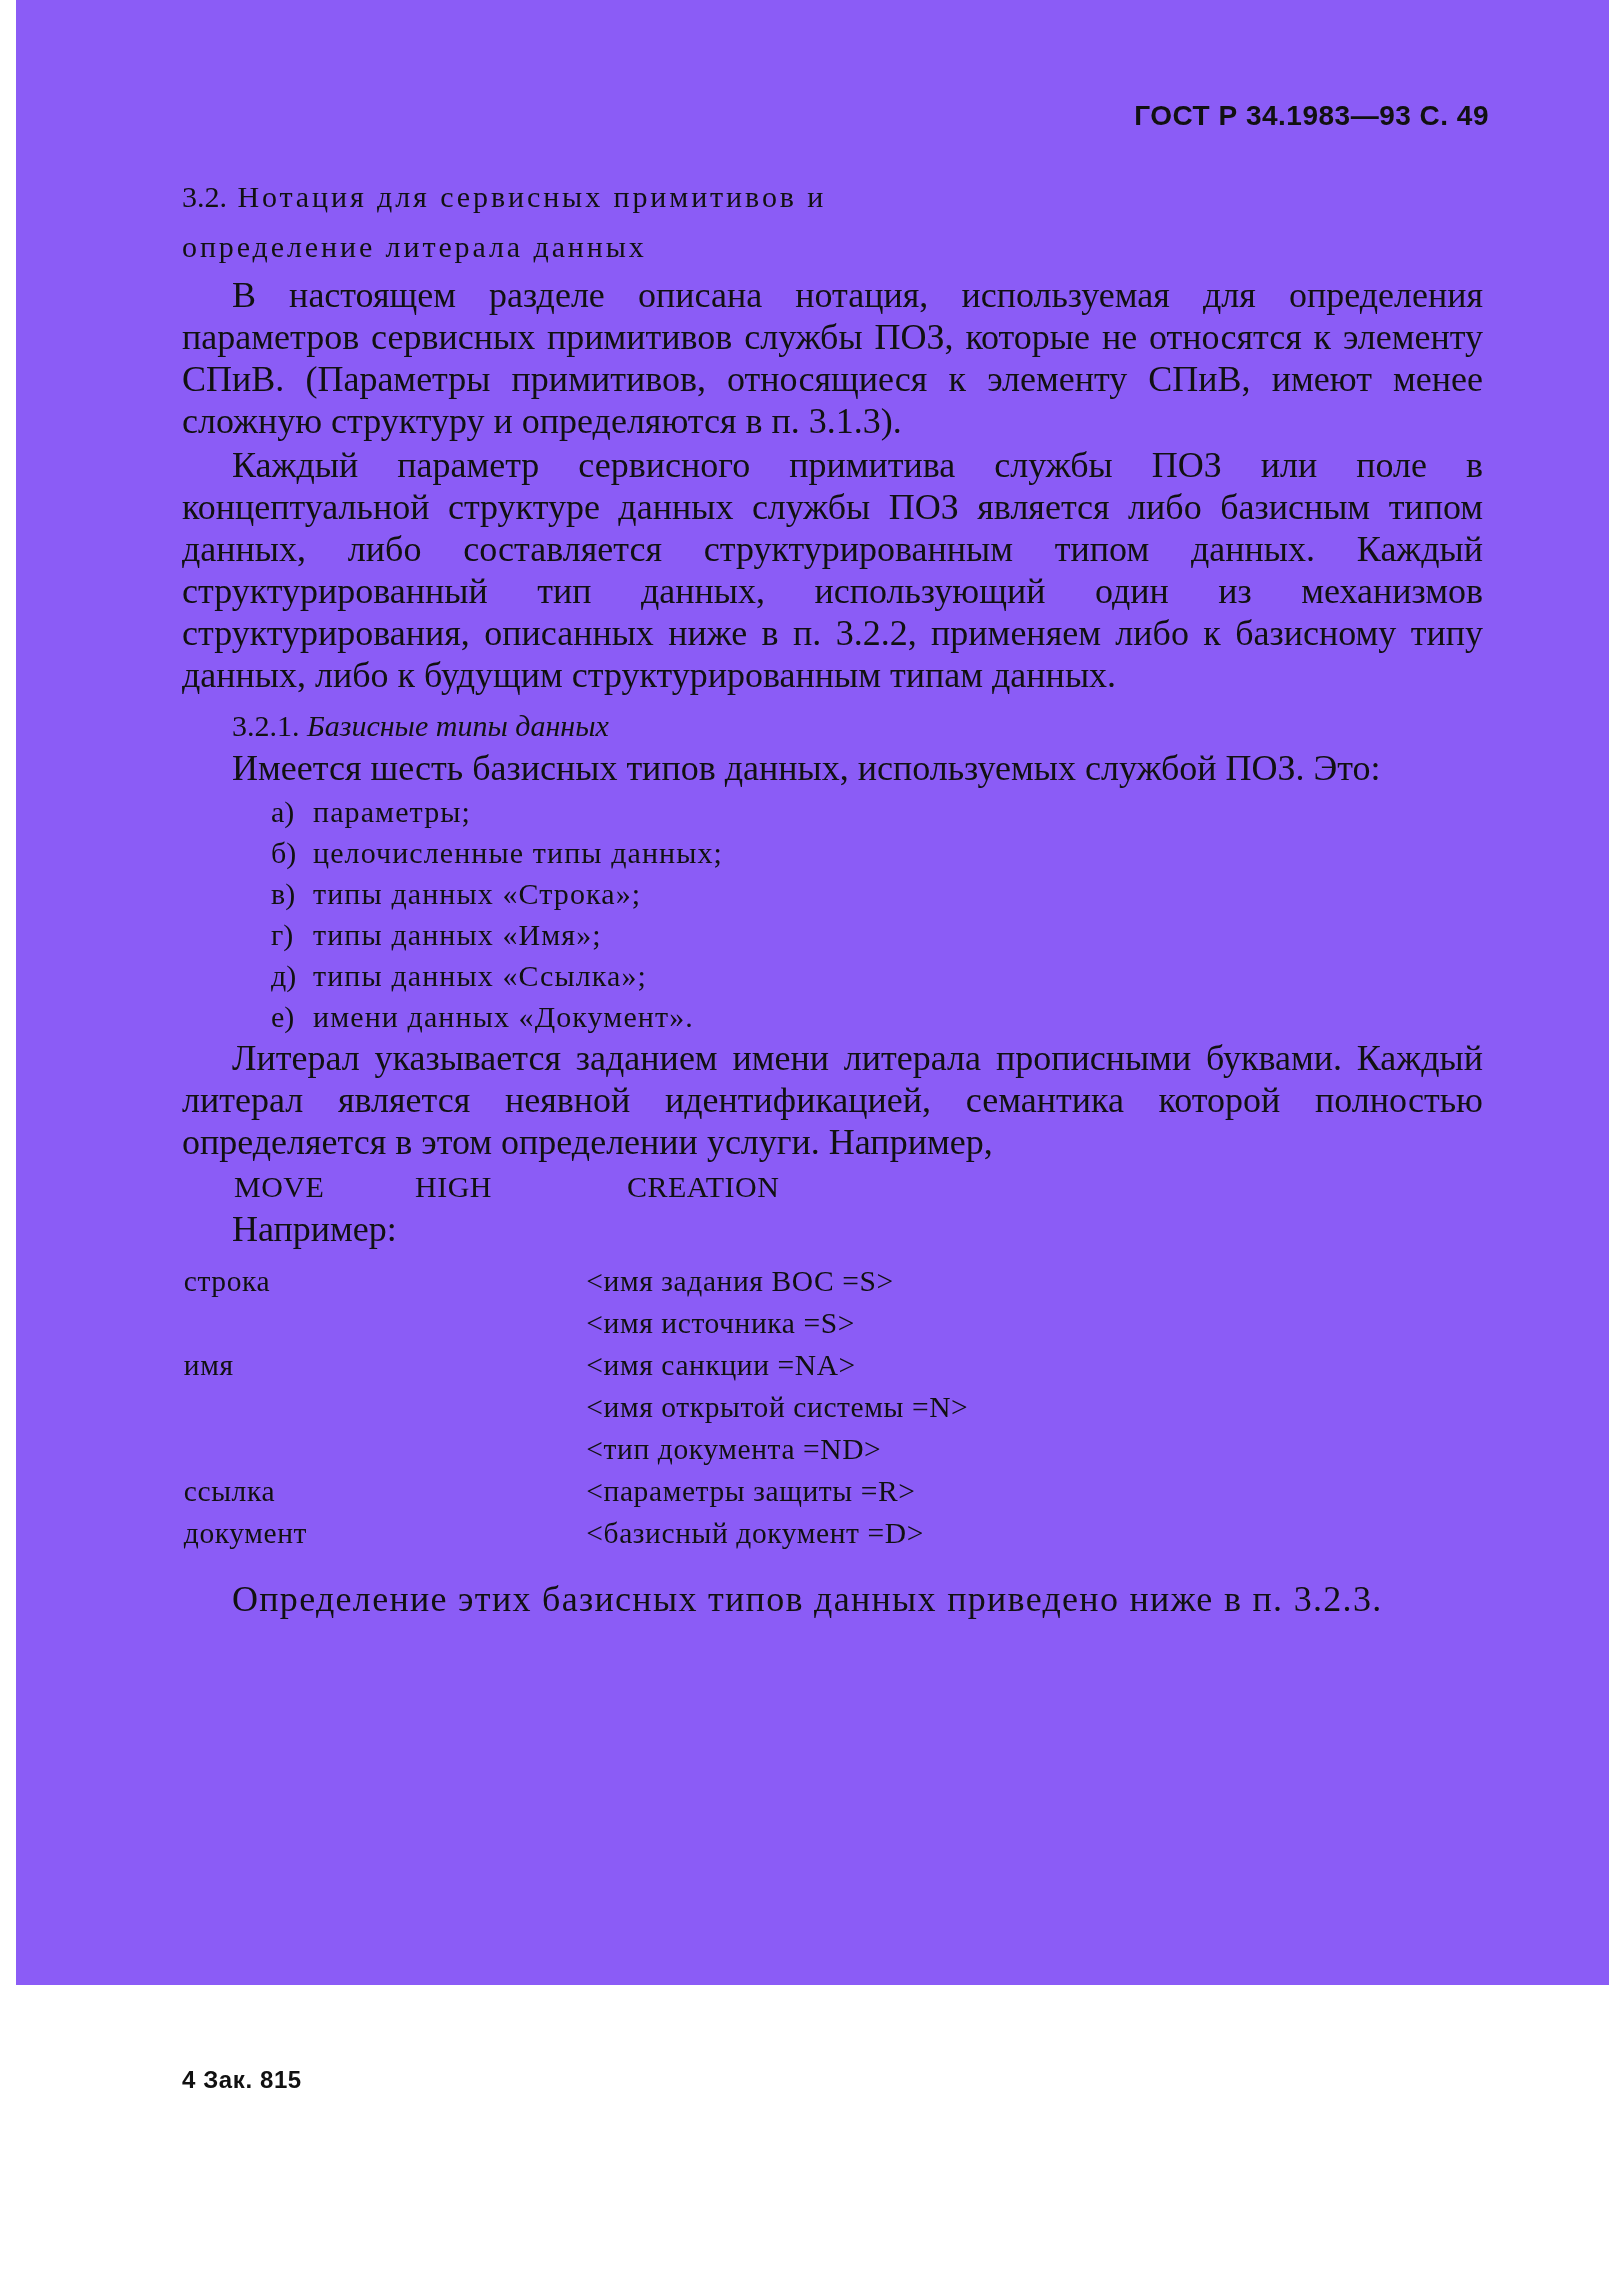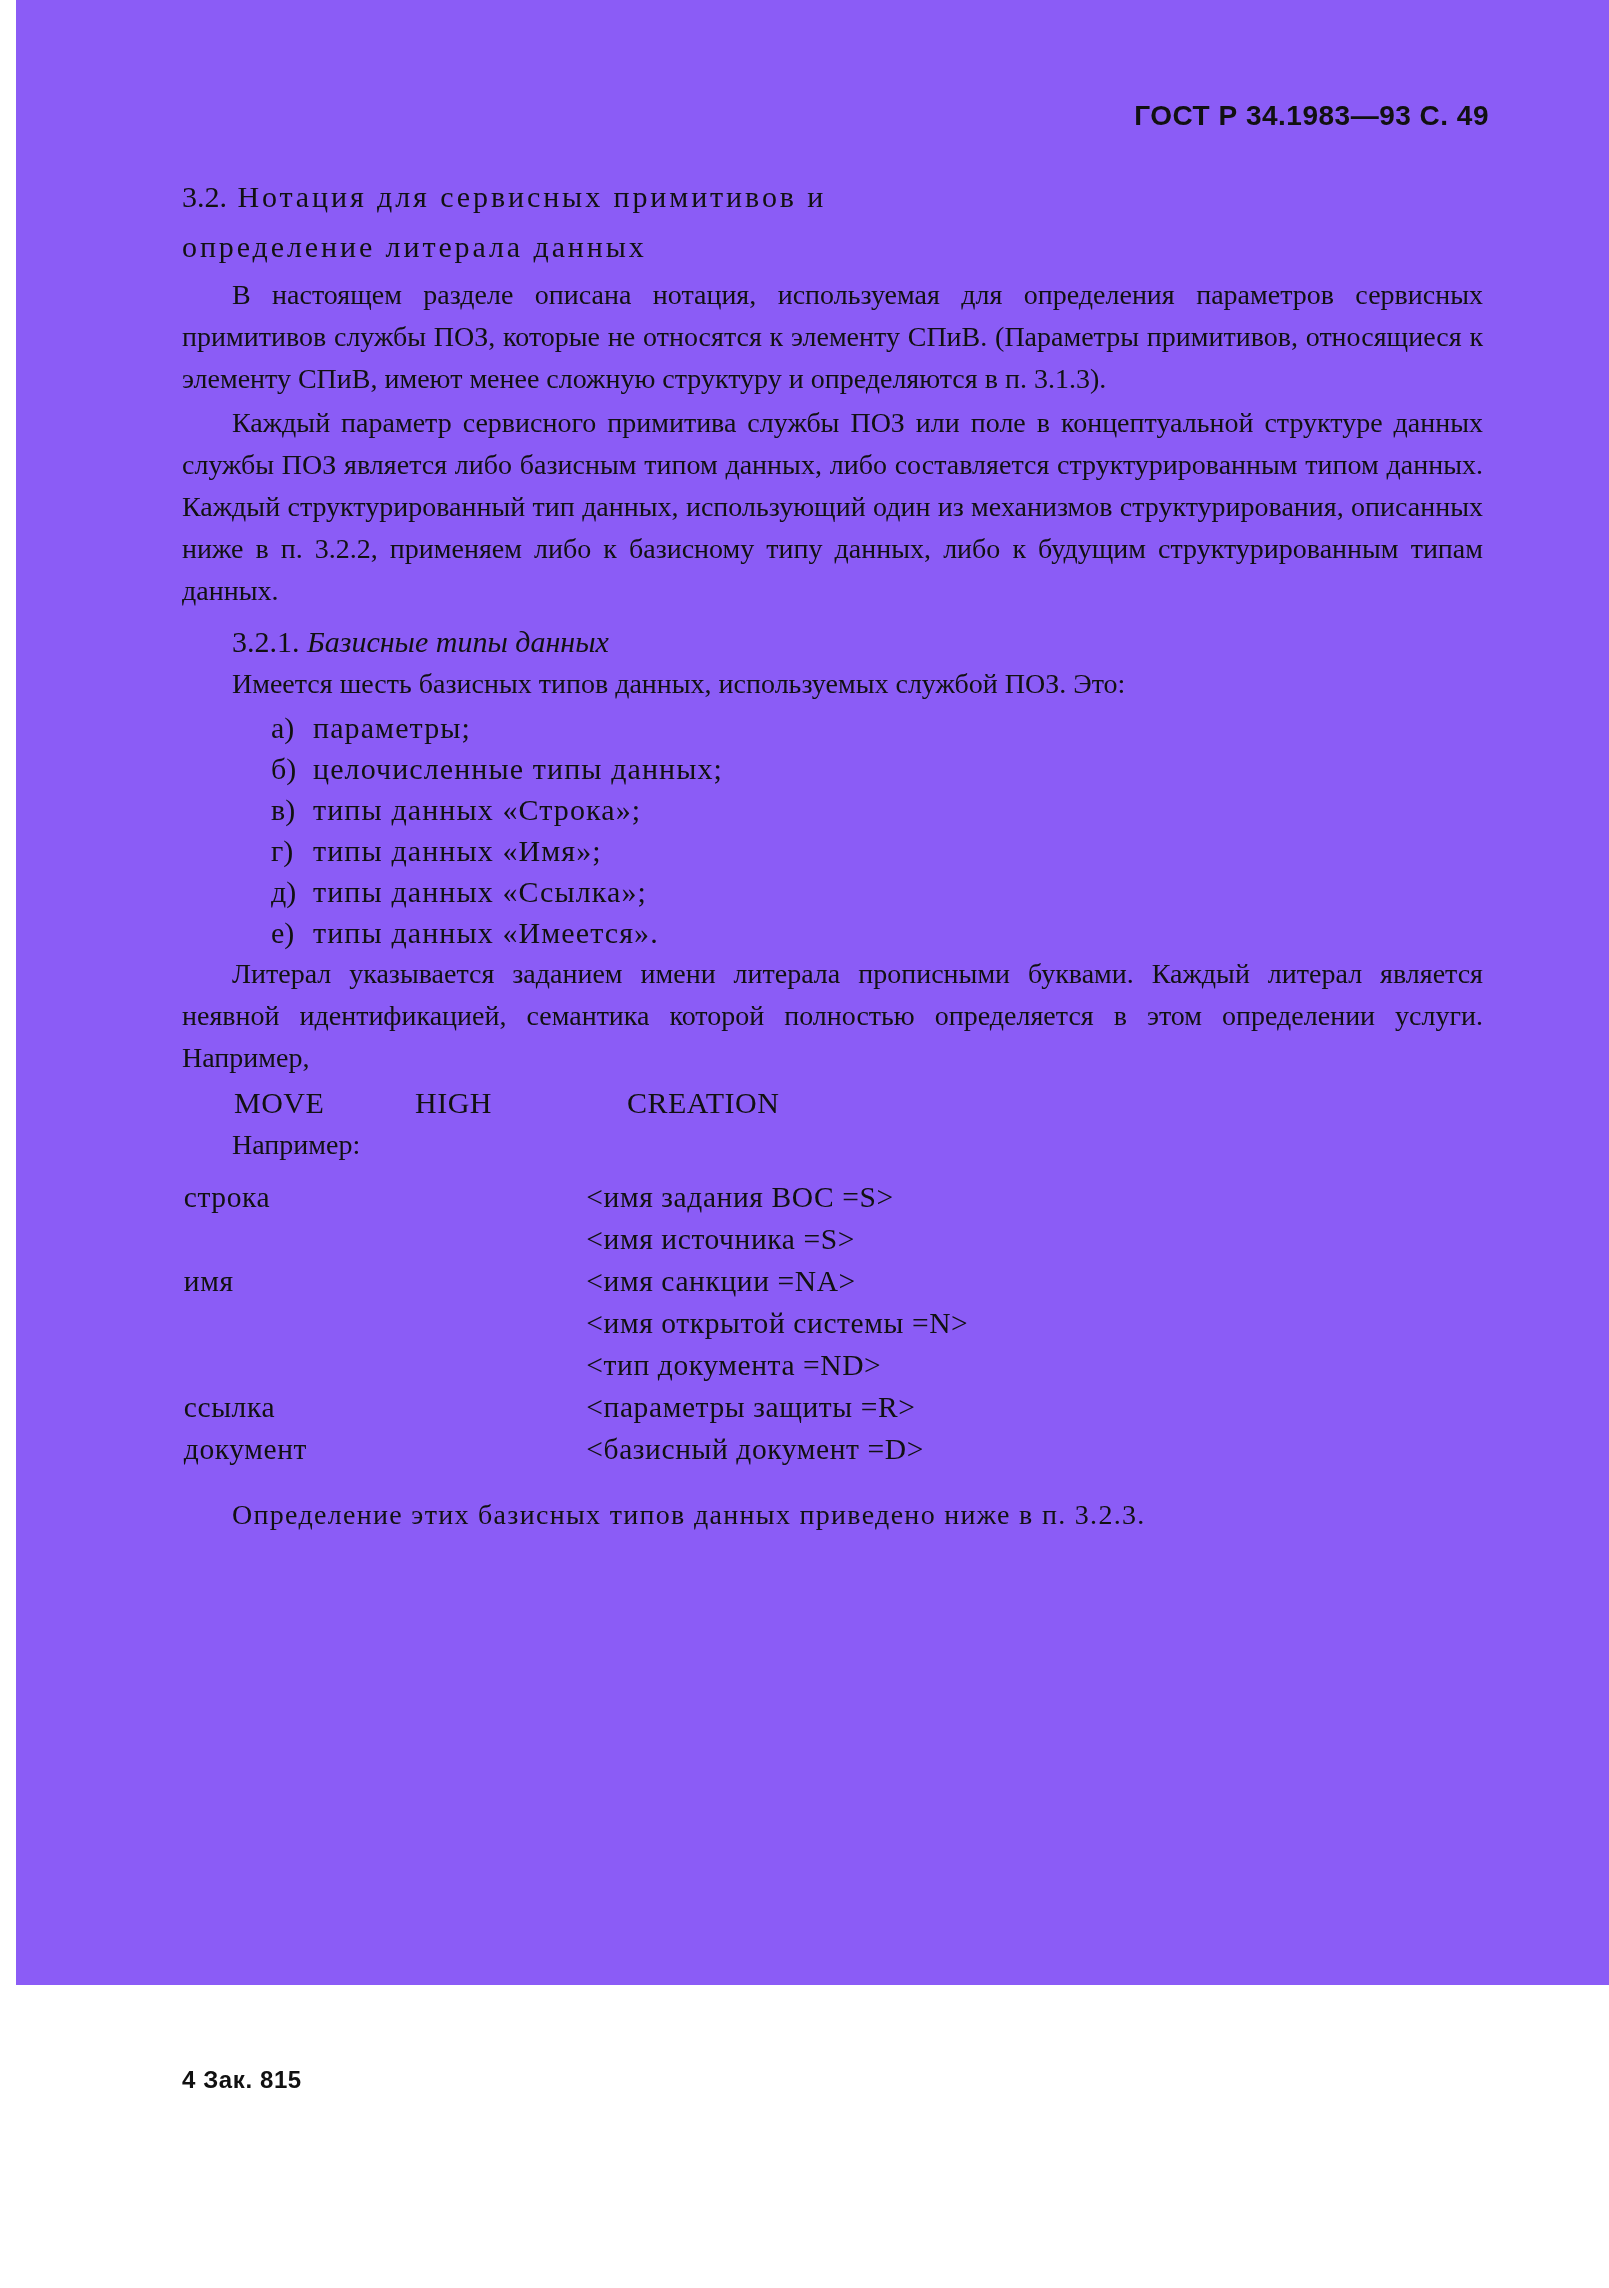--- a/index.html
+++ b/index.html
@@ -33,21 +33,21 @@
     white-space: nowrap;
   }
   .content {
     position: absolute;
     top: 175px;
     left: 166px;
     width: 1301px;
   }
   p {
     margin: 0 0 1.8px 0;
-    font-size: 28px;
+    font-size: 36px;
     line-height: 42px;
     text-align: justify;
     text-justify: inter-word;
   }
   .indent {
     text-indent: 50px;
   }
   .heading {
     font-size: 30px;
     line-height: 44px;
@@ -174,21 +174,21 @@
       <li>
         <span class="marker">в)</span><span>типы данных «Строка»;</span>
       </li>
       <li>
         <span class="marker">г)</span><span>типы данных «Имя»;</span>
       </li>
       <li>
         <span class="marker">д)</span><span>типы данных «Ссылка»;</span>
       </li>
       <li>
-        <span class="marker">е)</span><span>типы данных «Имеется».</span>
+        <span class="marker">е)</span><span>имени данных «Документ».</span>
       </li>
     </ul>
 
     <p class="indent">Литерал указывается заданием имени литерала прописными буквами. Каждый литерал является неявной идентификацией, семантика которой полностью определяется в этом определении услуги. Например,</p>
 
     <div class="literals">
       <span class="lit-a">MOVE</span><span class="lit-b">HIGH</span><span>CREATION</span>
     </div>
 
 

